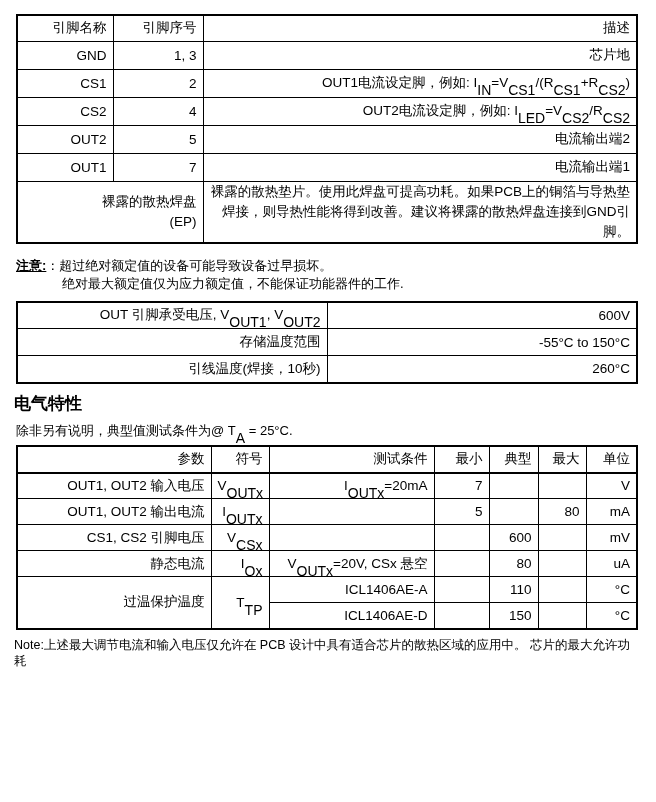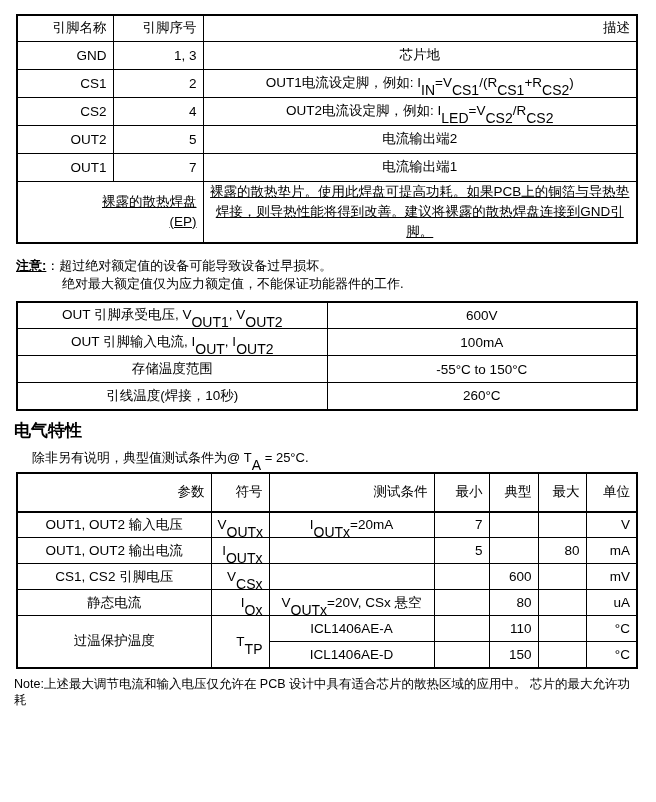--- a/index.html
+++ b/index.html
@@ -9,40 +9,40 @@
     font-size:13.5px;overflow:hidden;
   }
   .page{padding:14px 18px 0 16px;}
   table{border-collapse:collapse;table-layout:fixed;width:620px;}
   .tbl{border:2px solid #000;}
   .tbl td,.tbl th{
     border:1px solid #000;font-weight:normal;font-size:13.5px;
     padding:0 6px;overflow:hidden;vertical-align:middle;
   }
   .c{text-align:right;}
-  .d{text-align:center;padding-left:10px;}
+  .d{text-align:right;padding-left:10px;}
   sub{font-size:14px;vertical-align:baseline;position:relative;top:8px;line-height:0;}
   
   .pin tr{height:28px;}
   .pin tr.hdr{height:26px;}
-  .pin tr.ep{height:56px;text-decoration:underline;}
+  .pin tr.ep{height:56px;}
   .ep-name div{line-height:20px;}
   .ep-desc{line-height:20px;padding:5px 10px;}
   
   .sec-title{font-size:17px;font-weight:bold;margin:17px 0 0 -2px;line-height:20px;}
   
   .note{margin:13px 0 8px 0;font-size:13px;line-height:18px;}
   .note .lbl{font-weight:bold;text-decoration:underline;}
   .note .l2{padding-left:46px;}
   
   .abs tr{height:27px;}
   
-  .cond-line{margin:9px 0 6px 16px;font-size:13px;line-height:16px;}
+  .cond-line{margin:9px 0 6px 0;font-size:13px;line-height:16px;}
   .elec tr{height:26px;}
-  .elec tr.hdr{height:39px;margin-top:24px;}
+  .elec tr.hdr{height:27px;margin-top:24px;}
   .elec tr.hdr th{border-bottom:2px solid #000;}
   
   .footnote{margin:7px 0 0 -2px;font-size:12.5px;line-height:16px;}
 </style>
 </head>
 <body>
 
 <div class="page">
 
   <table class="tbl pin">
@@ -100,24 +100,20 @@
 
   <table class="tbl abs">
     <colgroup>
         <col style="width:310px">
         <col style="width:310px">
       </colgroup>
     <tbody>
       <tr>
         <td class="d">OUT 引脚承受电压, V<sub>OUT1</sub>, V<sub>OUT2</sub></td>
         <td class="d">600V</td>
-      </tr>
-      <tr>
-        <td class="d">OUT 引脚输入电流, I<sub>OUT</sub>, I<sub>OUT2</sub></td>
-        <td class="d">100mA</td>
       </tr>
       <tr>
         <td class="d">存储温度范围</td>
         <td class="d">-55°C to 150°C</td>
       </tr>
       <tr>
         <td class="d">引线温度(焊接，10秒)</td>
         <td class="d">260°C</td>
       </tr>
     </tbody>

